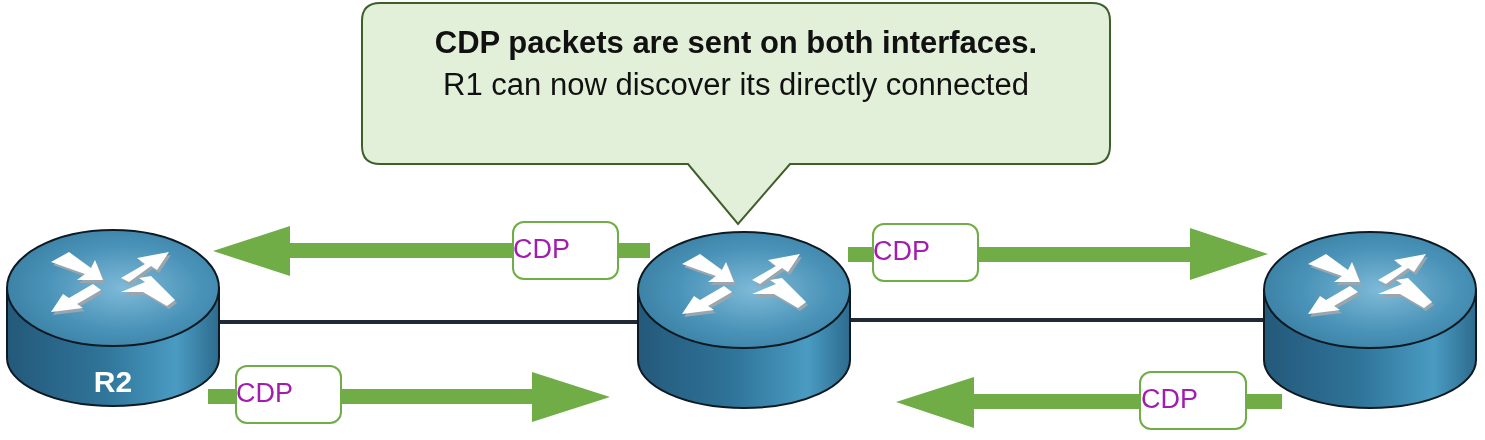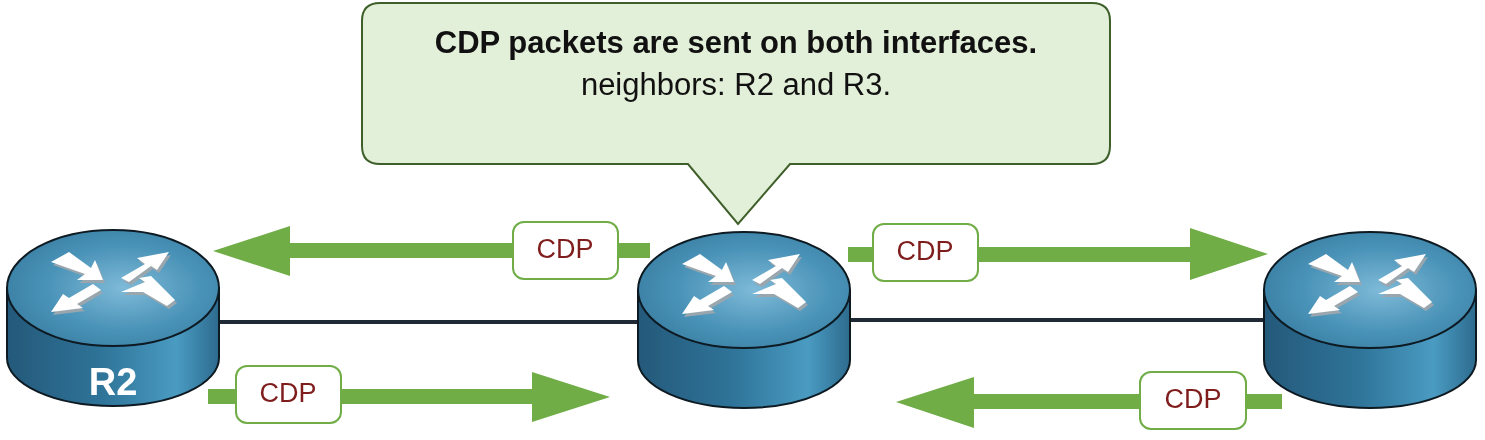--- a/index.html
+++ b/index.html
@@ -3,23 +3,23 @@
 <meta charset="utf-8">
 <style>
   html, body { margin: 0; padding: 0; background: #ffffff; }
   body { width: 1485px; height: 440px; position: relative; overflow: hidden;
          font-family: "Liberation Sans", "DejaVu Sans", sans-serif; }
   #stage { position: absolute; left: 0; top: 0; width: 1485px; height: 440px; border-radius: 6px; }
   .callout-text { position: absolute; left: 362px; top: 22px; width: 748px; text-align: center;
                   color: #111; font-size: 31px; line-height: 42px; }
   .callout-text .bold { font-weight: bold; display: block; }
   .callout-text .line { display: block; }
-  .cdp-label { position: absolute; font-size: 27px; color: #7f1d1d; text-align: center;
+  .cdp-label { position: absolute; font-size: 27px; color: #a21caf; 
                line-height: 54px; width: 104px; height: 54px; }
-  .router-label { position: absolute; color: #ffffff; font-weight: bold; font-size: 38px;
+  .router-label { position: absolute; color: #ffffff; font-weight: bold; font-size: 30px;
                   text-align: center; width: 120px; line-height: 44px; }
 </style>
 </head>
 <body>
 
 <div id="stage">
   <svg width="1485" height="440" viewBox="0 0 1485 440" xmlns="http://www.w3.org/2000/svg">
     <defs>
       <linearGradient id="sideGrad" x1="0" y1="0" x2="1" y2="0">
         <stop offset="0" stop-color="#24597a"></stop>
@@ -98,21 +98,21 @@
 
     <rect x="513" y="222" width="105" height="57" rx="11" fill="#ffffff" stroke="#70ad47" stroke-width="2"></rect>
     <rect x="873" y="224" width="105" height="57" rx="11" fill="#ffffff" stroke="#70ad47" stroke-width="2"></rect>
     <rect x="236" y="366" width="105" height="57" rx="11" fill="#ffffff" stroke="#70ad47" stroke-width="2"></rect>
     <rect x="1140" y="372" width="106" height="57" rx="11" fill="#ffffff" stroke="#70ad47" stroke-width="2"></rect>
   </svg>
 
   
   <div class="callout-text">
     <span class="bold">CDP packets are sent on both interfaces.</span>
-    <span class="line">neighbors: R2 and R3.</span>
+    <span class="line">R1 can now discover its directly connected</span>
   </div>
 
   
   <div class="cdp-label" style="left:513px; top:222px;">CDP</div>
   <div class="cdp-label" style="left:873px; top:224px;">CDP</div>
   <div class="cdp-label" style="left:236px; top:366px;">CDP</div>
   <div class="cdp-label" style="left:1141px; top:372px;">CDP</div>
 
   
   <div class="router-label" style="left:53px; top:360px;">R2</div>

